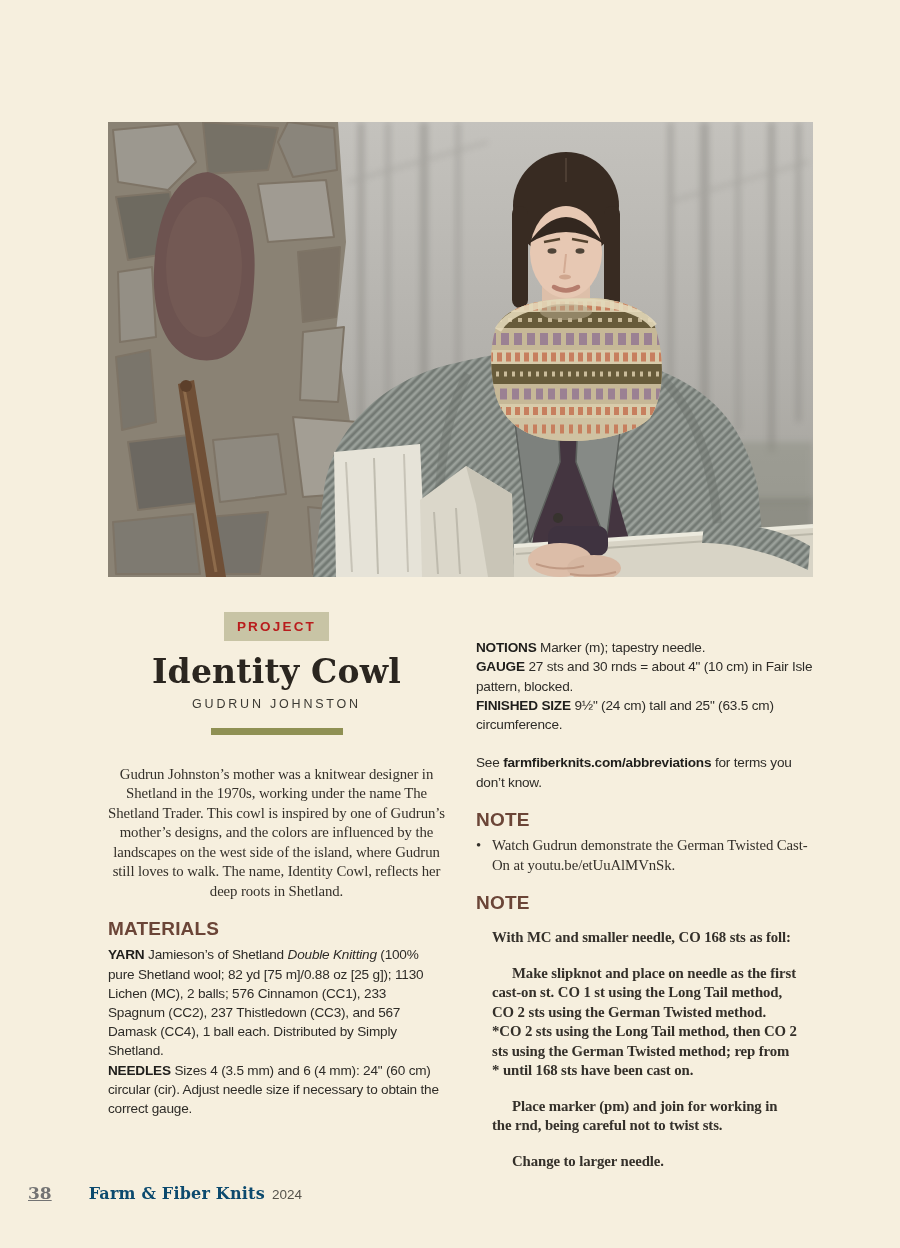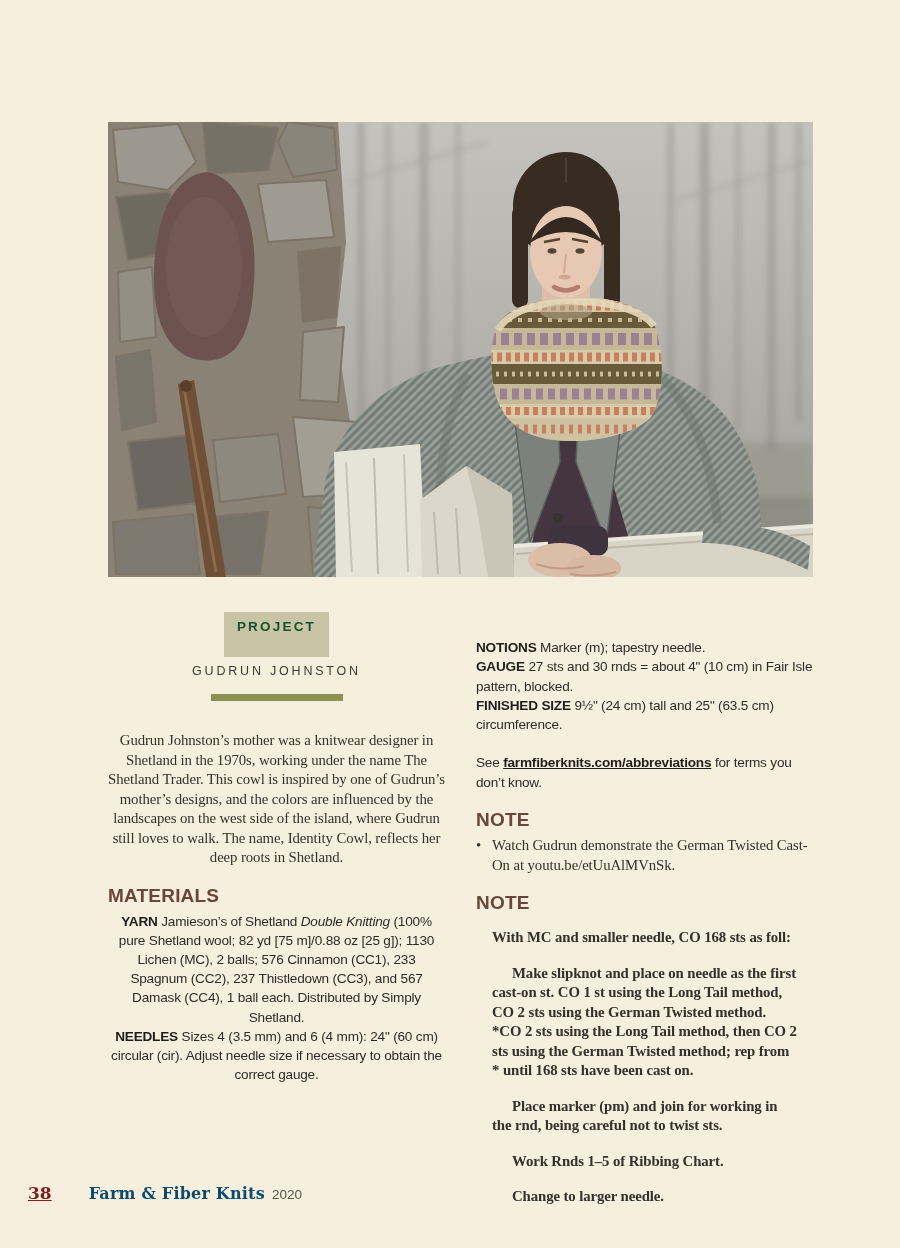--- a/index.html
+++ b/index.html
@@ -10,59 +10,59 @@
     color:#2e2c28;overflow:hidden;
   }
   .photo{position:absolute;left:108px;top:122px;width:705px;height:455px;}
   .photo svg{display:block;width:100%;height:100%;}
 
   .left-col{position:absolute;left:108px;top:612px;width:337px;}
   .right-col{position:absolute;left:476px;top:638px;width:338px;}
 
   .badge-row{text-align:center;}
   .badge{
-    display:inline-block;background:#c8c4a5;color:#14532d;
+    display:inline-block;background:#c8c4a5;color:#b91c1c;
     font:700 13.5px/1 "Liberation Sans",sans-serif;
-    letter-spacing:2.2px;padding:8px 13px 23px;
+    letter-spacing:2.2px;padding:8px 13px 7px;
   }
   .title{
     margin:13px 0 0;text-align:center;
     font:700 33px/1.12 "DejaVu Serif",serif;
     color:#2b2620;letter-spacing:.2px;
   }
   .byline{
     margin-top:8px;text-align:center;
     font:400 12.5px/1 "Liberation Sans",sans-serif;
     letter-spacing:2.8px;color:#3c3a34;
   }
   .rule{width:132px;height:7px;background:#8f9053;margin:17px auto 0;}
 
   .serif{font-family:"Liberation Serif",serif;font-size:14.8px;line-height:19.5px;color:#34302a;letter-spacing:-.1px;}
   .intro{margin:30px 0 0;text-align:center;}
 
   .sec-head{
     font:700 19px/1 "Liberation Sans",sans-serif;
     color:#6b4537;letter-spacing:.2px;margin:18px 0 7px;
   }
-  .sans-body{font-size:13.6px;line-height:19.2px;color:#2e2c28;letter-spacing:-.2px;margin:0;text-align:center;}
+  .sans-body{font-size:13.6px;line-height:19.2px;color:#2e2c28;letter-spacing:-.2px;margin:0;}
   .sans-body b,.specs b{font-weight:700;color:#1f1e1b;}
   .em{font-style:italic;}
 
   .specs{font-size:13.6px;line-height:19.3px;letter-spacing:-.2px;margin:0;color:#2e2c28;}
   .abbrev{margin:19px 0 0;}
-  .abbrev b{color:#1f1e1b;text-decoration:underline;}
+  .abbrev b{color:#1f1e1b;}
 
   .note-list{margin:0;}
   .note-item{display:flex;}
   .note-item .marker{width:16px;flex:0 0 16px;}
   .cowl-body p{margin:16px;font-weight:bold;}
   .cowl-body p.ind{text-indent:20px;}
 
   .footer{position:absolute;left:28px;top:1185px;white-space:nowrap;}
-  .footer .pagenum{font:700 17px/1 "DejaVu Serif",serif;color:#7f1d1d;margin-right:37px;text-decoration:underline;}
+  .footer .pagenum{font:700 17px/1 "DejaVu Serif",serif;color:#737373;margin-right:37px;text-decoration:underline;}
   .footer .mag{font:700 16px/1 "DejaVu Serif",serif;color:#0c4a6e;letter-spacing:.2px;}
   .footer .year{font:400 13.5px/1 "Liberation Sans",sans-serif;color:#56534c;margin-left:7px;}
 </style>
 </head>
 <body>
 
 <div class="photo">
   <svg viewBox="0 0 705 455" preserveAspectRatio="none" role="img">
     <defs>
       <linearGradient id="fog" x1="0" y1="0" x2="0" y2="1">
@@ -206,20 +206,21 @@
       <ellipse cx="486" cy="446" rx="27" ry="13" fill="#d6b7a2"></ellipse>
       <path d="M428,442 Q452,450 476,444 M462,452 Q486,456 508,450" stroke="#c09a84" stroke-width="2" fill="none"></path>
     </g>
   </svg>
 </div>
 
 <div class="left-col">
   <div class="badge-row">
     <span class="badge">PROJECT</span>
   </div>
+  <h1 class="title">Identity Cowl</h1>
   <div class="byline">GUDRUN JOHNSTON</div>
   <div class="rule"></div>
 
   <p class="serif intro">Gudrun Johnston’s mother was a knitwear designer in Shetland in the 1970s, working under the name The Shetland Trader. This cowl is inspired by one of Gudrun’s mother’s designs, and the colors are influenced by the landscapes on the west side of the island, where Gudrun still loves to walk. The name, Identity Cowl, reflects her deep roots in Shetland.</p>
 
   <h2 class="sec-head">MATERIALS</h2>
   <p class="sans-body"><b>YARN</b><span> Jamieson’s of Shetland </span><span class="em">Double Knitting</span><span> (100% pure Shetland wool; 82 yd [75 m]/0.88 oz [25 g]); 1130 Lichen (MC), 2 balls; 576 Cinnamon (CC1), 233 Spagnum (CC2), 237 Thistledown (CC3), and 567 Damask (CC4), 1 ball each. Distributed by Simply Shetland.</span></p>
   <p class="sans-body"><b>NEEDLES</b><span> Sizes 4 (3.5 mm) and 6 (4 mm): 24" (60 cm) circular (cir). Adjust needle size if necessary to obtain the correct gauge.</span></p>
 </div>
 
@@ -238,20 +239,19 @@
       <span class="marker">•</span>
       <span>Watch Gudrun demonstrate the German Twisted Cast-On at youtu.be/etUuAlMVnSk.</span>
     </div>
   </div>
 
   <h2 class="sec-head">NOTE</h2>
   <div class="serif cowl-body">
     <p>With MC and smaller needle, CO 168 sts as foll:</p>
     <p class="ind">Make slipknot and place on needle as the first cast-on st. CO 1 st using the Long Tail method, CO 2 sts using the German Twisted method. *CO 2 sts using the Long Tail method, then CO 2 sts using the German Twisted method; rep from * until 168 sts have been cast on.</p>
     <p class="ind">Place marker (pm) and join for working in the rnd, being careful not to twist sts.</p>
-    <p class="ind">Work Rnds 1–5 of Ribbing Chart.</p>
     <p class="ind">Change to larger needle.</p>
   </div>
 </div>
 
 <div class="footer">
-  <span class="pagenum">38</span><span class="mag">Farm &amp; Fiber Knits</span><span class="year">2020</span>
+  <span class="pagenum">38</span><span class="mag">Farm &amp; Fiber Knits</span><span class="year">2024</span>
 </div>
 
 </body></html>

